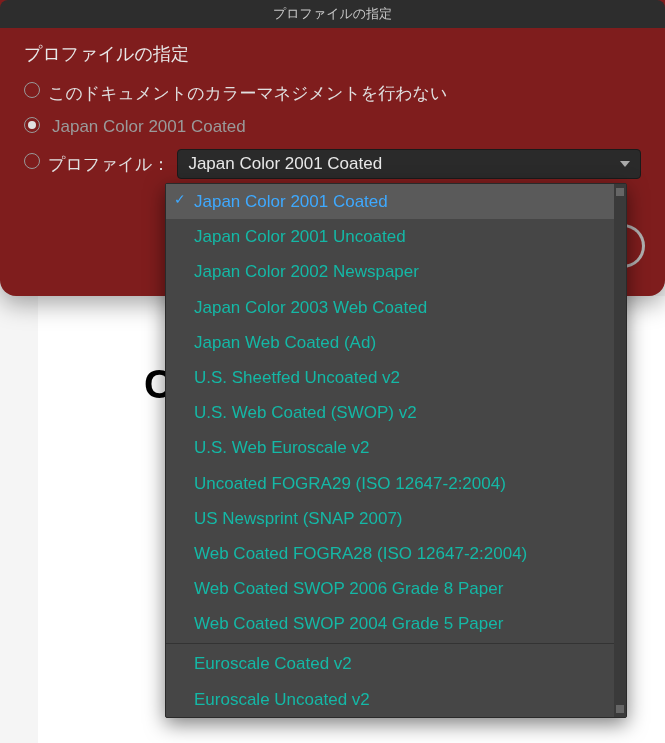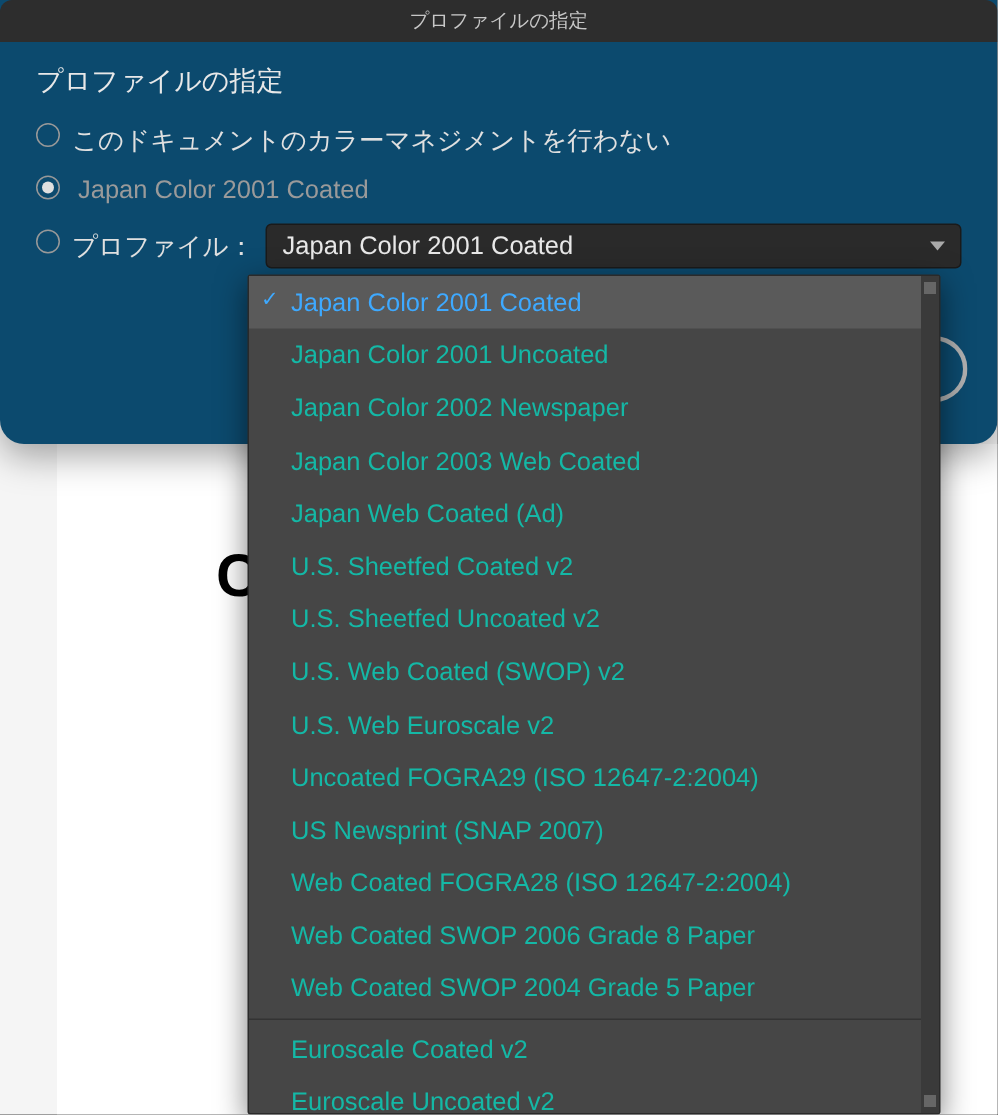--- a/index.html
+++ b/index.html
@@ -9,21 +9,21 @@
     background: #f5f5f5;
     font-family: -apple-system, "Hiragino Sans", sans-serif;
     font-size: 15px;
     overflow: hidden;
     position: relative;
   }
   .panel {
     position: absolute;
     top: 0; left: 0; right: 0;
     height: 296px;
-    background: #0c4a6e;
+    background: #7f1d1d;
     border-radius: 0 0 16px 16px;
     box-shadow: 0 8px 24px rgba(0,0,0,0.35);
     z-index: 10;
   }
   .titlebar {
     height: 28px;
     background: #2d2d2d;
     border-radius: 8px 8px 0 0;
     display: flex;
     align-items: center;
@@ -214,21 +214,20 @@
 </div>
 
 <div class="dropdown">
   <div class="dropdown-scroll" id="dropdown-scroll">
 
     <div class="dropdown-item selected">Japan Color 2001 Coated</div>
       <div class="dropdown-item">Japan Color 2001 Uncoated</div>
       <div class="dropdown-item">Japan Color 2002 Newspaper</div>
       <div class="dropdown-item">Japan Color 2003 Web Coated</div>
       <div class="dropdown-item">Japan Web Coated (Ad)</div>
-      <div class="dropdown-item">U.S. Sheetfed Coated v2</div>
       <div class="dropdown-item">U.S. Sheetfed Uncoated v2</div>
       <div class="dropdown-item">U.S. Web Coated (SWOP) v2</div>
       <div class="dropdown-item">U.S. Web Euroscale v2</div>
       <div class="dropdown-item">Uncoated FOGRA29 (ISO 12647-2:2004)</div>
       <div class="dropdown-item">US Newsprint (SNAP 2007)</div>
       <div class="dropdown-item">Web Coated FOGRA28 (ISO 12647-2:2004)</div>
       <div class="dropdown-item">Web Coated SWOP 2006 Grade 8 Paper</div>
       <div class="dropdown-item">Web Coated SWOP 2004 Grade 5 Paper</div>
       <div class="dropdown-divider"></div>
       <div class="dropdown-item">Euroscale Coated v2</div>

